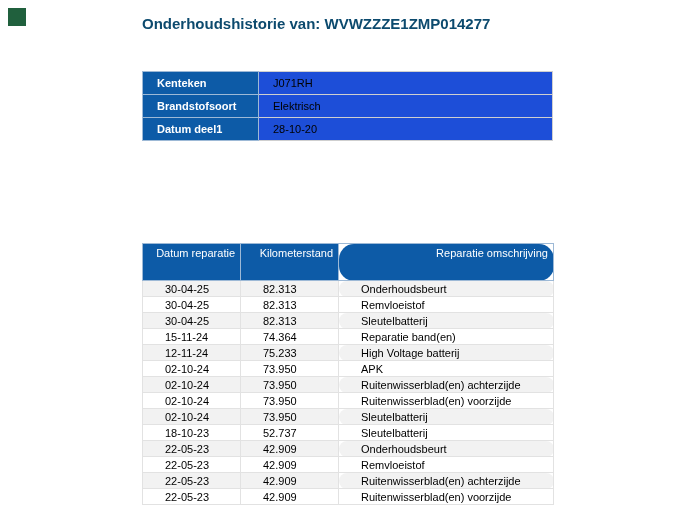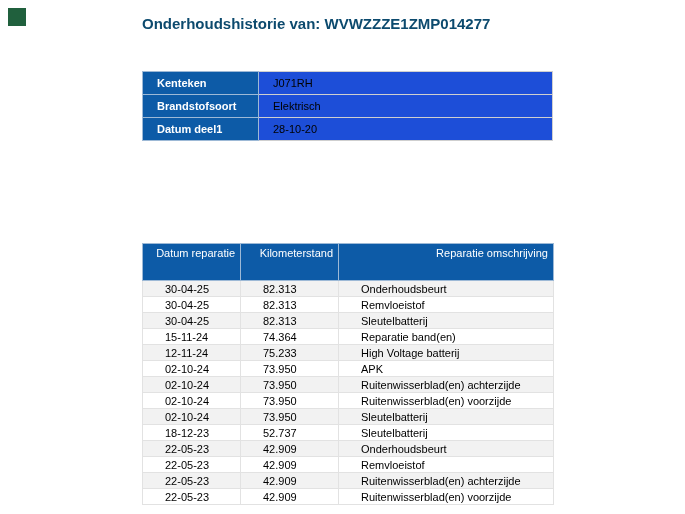--- a/index.html
+++ b/index.html
@@ -50,21 +50,21 @@
     border:1px solid #9db9d6;
   }
   .history-table td{
     padding:1px 22px;height:16px;vertical-align:middle;
     border:1px solid var(--border-light);
     overflow:hidden;white-space:nowrap;background:#fff;
   }
   .history-table tbody tr:nth-child(odd) td{background:var(--row-alt);}
   .col-date{width:98px;}
   .col-km{width:98px;}
-  .col-desc{width:215px;}
+  .col-desc{width:215px;border-radius:15px;}
 </style>
 </head>
 <body>
 
 <div class="logo-square"></div>
 
 <h1 class="page-title">Onderhoudshistorie van: WVWZZZE1ZMP014277</h1>
 
 <table class="info-table">
   <tbody>
@@ -131,21 +131,21 @@
         <td class="col-date">02-10-24</td>
         <td class="col-km">73.950</td>
         <td class="col-desc">Ruitenwisserblad(en) voorzijde</td>
       </tr>
       <tr>
         <td class="col-date">02-10-24</td>
         <td class="col-km">73.950</td>
         <td class="col-desc">Sleutelbatterij</td>
       </tr>
       <tr>
-        <td class="col-date">18-12-23</td>
+        <td class="col-date">18-10-23</td>
         <td class="col-km">52.737</td>
         <td class="col-desc">Sleutelbatterij</td>
       </tr>
       <tr>
         <td class="col-date">22-05-23</td>
         <td class="col-km">42.909</td>
         <td class="col-desc">Onderhoudsbeurt</td>
       </tr>
       <tr>
         <td class="col-date">22-05-23</td>

